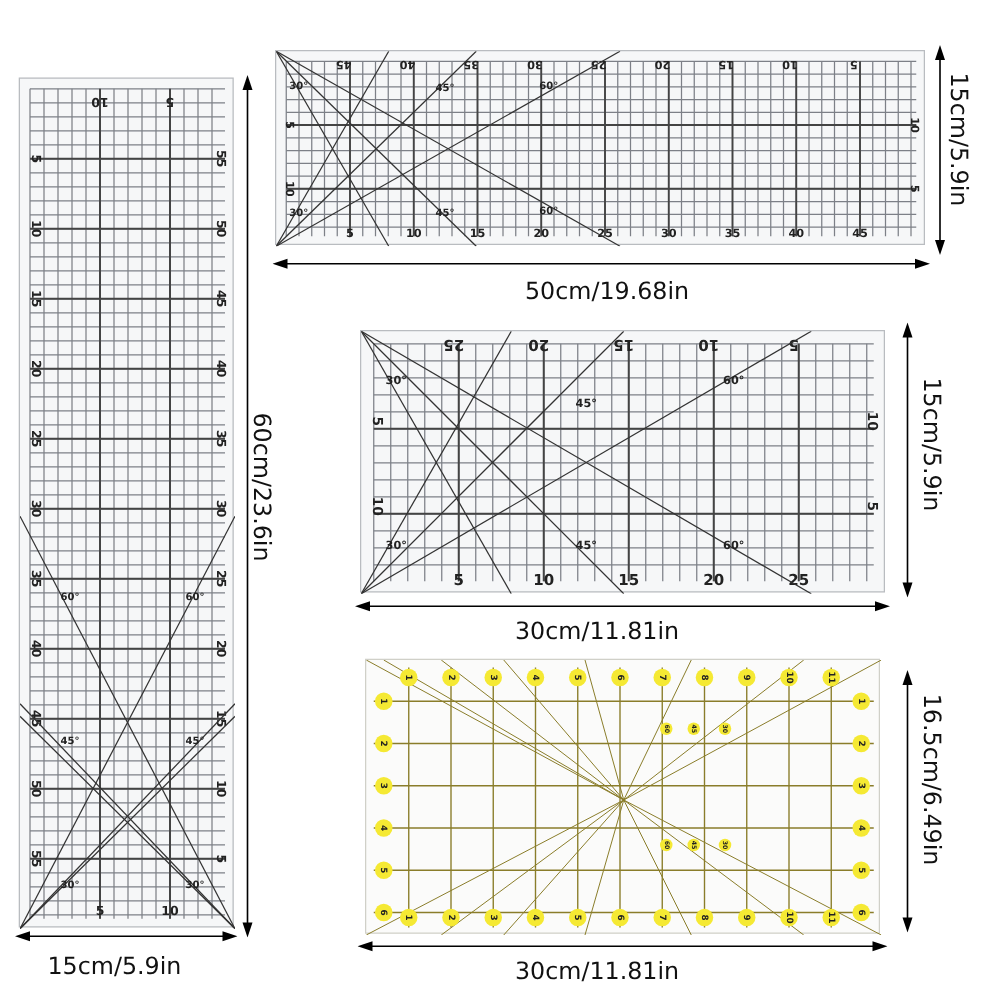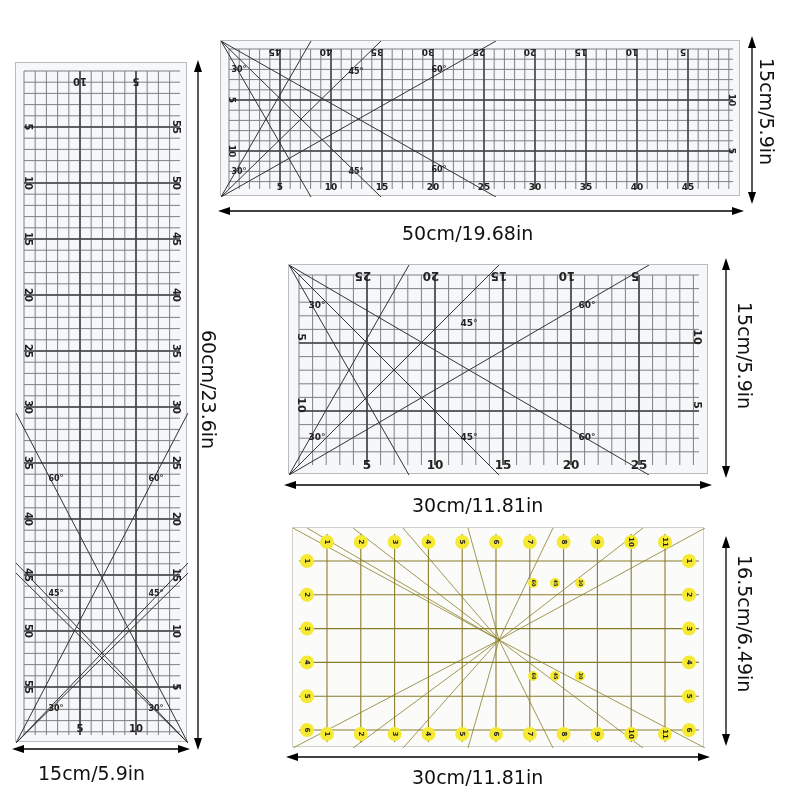--- a/index.html
+++ b/index.html
@@ -266,21 +266,21 @@
       <text x="18" y="130" font-size="8" font-family="DejaVu Sans, sans-serif" font-weight="bold" fill="#222" text-anchor="middle" dominant-baseline="middle">30°</text>
       <text x="135" y="130" font-size="8" font-family="DejaVu Sans, sans-serif" font-weight="bold" fill="#222" text-anchor="middle" dominant-baseline="middle">45°</text>
       <text x="218" y="128" font-size="8" font-family="DejaVu Sans, sans-serif" font-weight="bold" fill="#222" text-anchor="middle" dominant-baseline="middle">60°</text>
     </svg>
 </div>
 <svg class="arrow" style="left:218px;top:204px" width="526" height="14">
   <line x1="6" y1="7" x2="520" y2="7" stroke="#000" stroke-width="1.3"></line>
   <polygon points="0,7 12,3 12,11" fill="#000"></polygon>
     <polygon points="526,7 514,3 514,11" fill="#000"></polygon>
 </svg>
-<div class="dim-label" style="left:402px;top:222px;">50cm/19.68in</div>
+<div class="dim-label" style="left:420px;top:222px;">50cm/19.68in</div>
 <svg class="arrow" style="left:744px;top:36px" width="16" height="168">
   <line x1="8" y1="8" x2="8" y2="160" stroke="#000" stroke-width="1.3"></line>
   <polygon points="8,0 4,12 12,12" fill="#000"></polygon>
     <polygon points="8,168 4,156 12,156" fill="#000"></polygon>
 </svg>
 <div class="dim-label vlabel" style="left:756px;top:58px;">15cm/5.9in</div>
 
 <div class="ruler" style="left:288px;top:264px;width:420px;height:210px;">
   <svg width="420" height="210" id="r3svg">
       <line x1="10" y1="10" x2="10" y2="200" stroke="#7d8087" stroke-width="1"></line>

